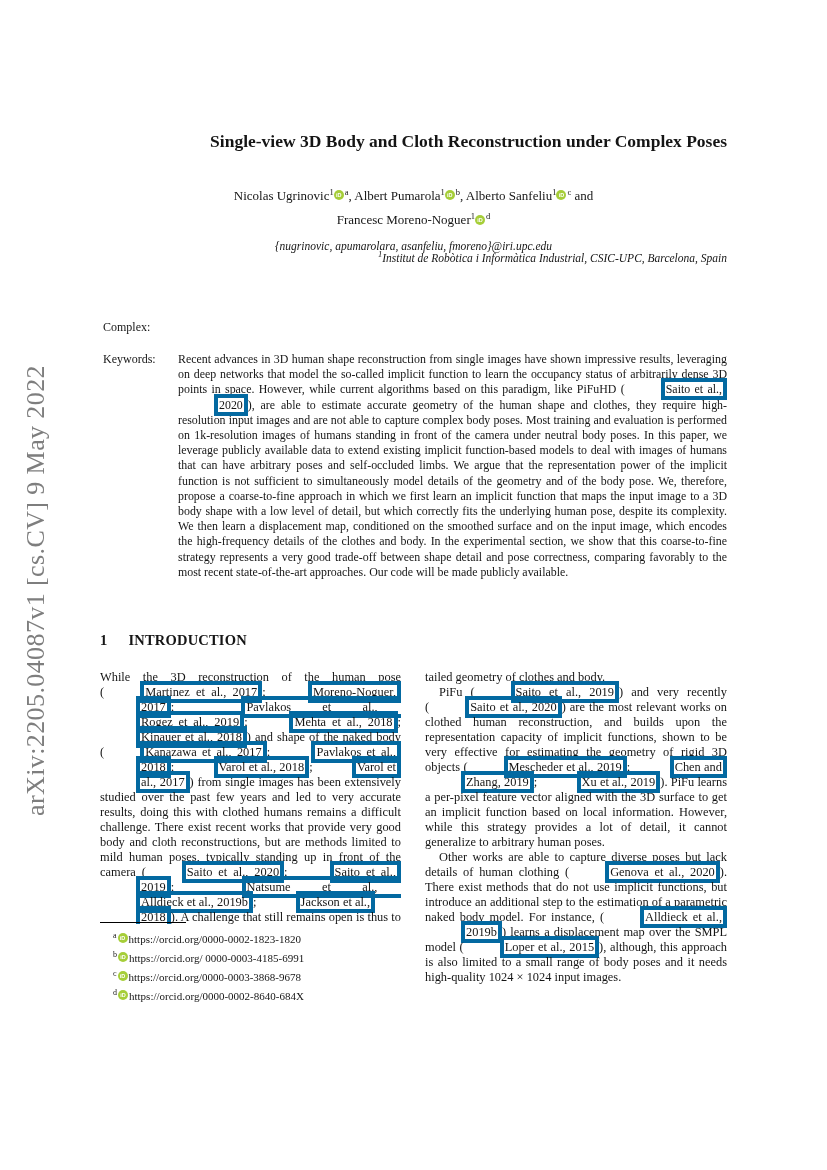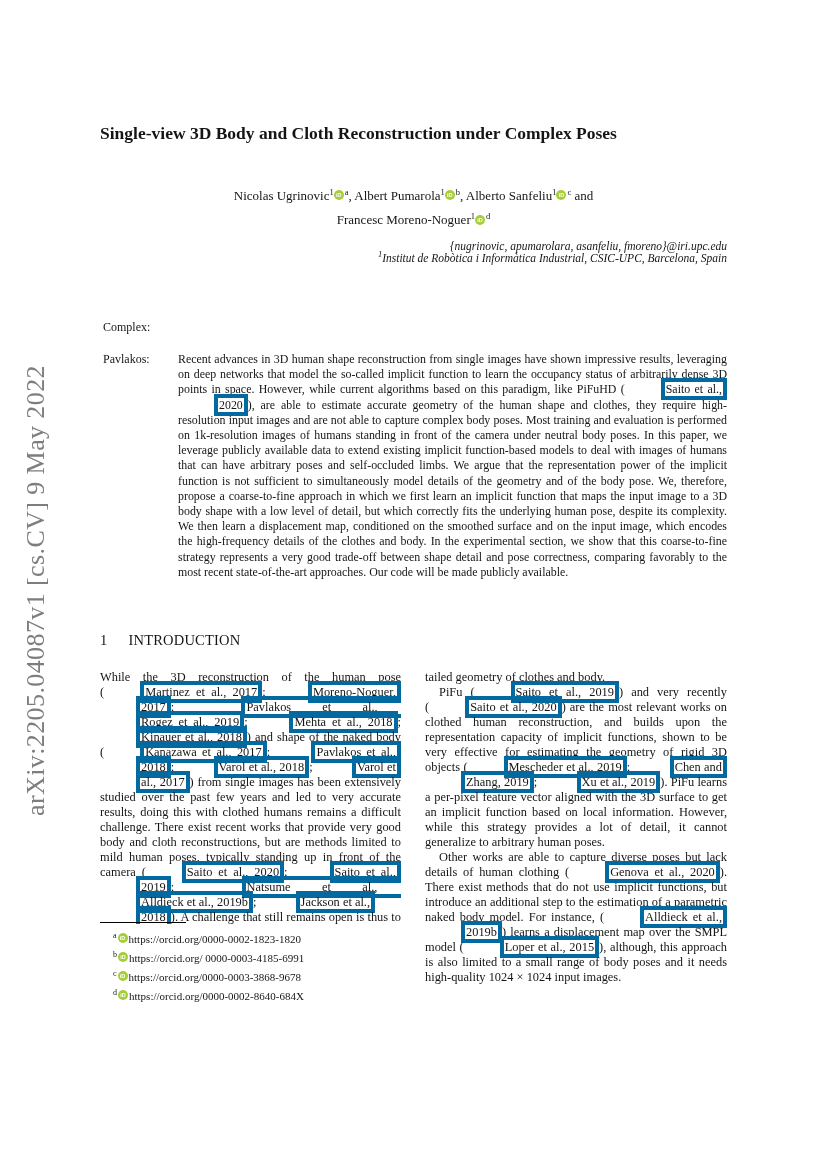--- a/index.html
+++ b/index.html
@@ -8,52 +8,52 @@
     font-family:"Liberation Serif", serif; color:#151515; overflow:hidden;
   }
   
   .arxiv-strip {
     position:absolute; top:328px; left:8px; width:56px; height:526px;
     writing-mode:vertical-rl; transform:rotate(180deg);
     display:flex; align-items:center; justify-content:center;
     font-size:26px; color:#7e7e7e; white-space:nowrap; letter-spacing:0.4px;
   }
   .paper-title {
-    position:absolute; top:123px; left:100px; width:627px; text-align:left;
+    position:absolute; top:131px; left:100px; width:627px; text-align:right;
     font-size:17.5px; font-weight:bold;
   }
   .authors {
     position:absolute; top:182px; left:100px; width:627px; text-align:center;
     font-size:13px; line-height:20px;
   }
   .authors sup, .affiliation sup { font-size:8.5px; }
   .orcid-icon {
     display:inline-block; width:10px; height:10px; border-radius:50%;
     background:#a6ce39; color:#ffffff; font-size:5.5px; line-height:10px;
     text-align:center; font-weight:bold;
     font-family:"Liberation Sans", sans-serif;
     vertical-align:3px; margin:0 1px 0 0;
   }
   .affiliation {
     position:absolute; top:225px; left:100px; width:627px; text-align:right;
     font-size:11.5px; font-style:italic;margin-top:24px;
   }
   .emails {
-    position:absolute; top:240px; left:100px; width:627px; text-align:right;
+    position:absolute; top:240px; left:100px; width:627px; text-align:center;
     font-size:11.5px; font-style:italic;
   }
   .kw-label   { position:absolute; left:103px; top:320px; font-size:12px; }
   .kw-value   { position:absolute; left:178px; top:320px; font-size:12px; }
   .abs-label  { position:absolute; left:103px; top:352px; font-size:12px; }
   .abs-text   {
     position:absolute; left:178px; top:352px; width:549px;
     font-size:11.9px; line-height:15.2px; text-align:justify;
   }
   .section-heading {
-    position:absolute; left:100px; top:632px; font-size:14.5px; font-weight:normal;
+    position:absolute; left:100px; top:632px; font-size:14.5px; font-weight:bold;
     letter-spacing:0.2px;
   }
   .section-num { display:inline-block; margin-right:21px; }
   .col-left  { position:absolute; left:100px; top:670px; width:301px; height:254px; overflow:hidden; }
   .col-right { position:absolute; left:425px; top:670px; width:302px; }
   .body-par  { margin:0; font-size:12.4px; line-height:15px; text-align:justify; }
   .body-par.indent { text-indent:14px; }
   .cite {
     border:4px solid #0369a1; padding:0 1px;
     -webkit-box-decoration-break:clone; box-decoration-break:clone;margin-left:36px;
@@ -73,21 +73,21 @@
   <div class="paper-title">Single-view 3D Body and Cloth Reconstruction under Complex Poses</div>
 
   <div class="authors"><span>Nicolas Ugrinovic</span><sup>1</sup><span class="orcid-icon">iD</span><sup>a</sup>, <span>Albert Pumarola</span><sup>1</sup><span class="orcid-icon">iD</span><sup>b</sup>, <span>Alberto Sanfeliu</span><sup>1</sup><span class="orcid-icon">iD</span><sup>c</sup> and<br><span>Francesc Moreno-Noguer</span><sup>1</sup><span class="orcid-icon">iD</span><sup>d</sup></div>
 
   <div class="affiliation"><sup>1</sup><span>Institut de Robòtica i Informàtica Industrial, CSIC-UPC, Barcelona, Spain</span></div>
 
   <div class="emails">{nugrinovic, apumarolara, asanfeliu, fmoreno}@iri.upc.edu</div>
 
   <div class="kw-label">Complex:</div>
 
-  <div class="abs-label">Pavlakos:</div>
+  <div class="abs-label">Keywords:</div>
   <div class="abs-text">Recent advances in 3D human shape reconstruction from single images have shown impressive results, leveraging on deep networks that model the so-called implicit function to learn the occupancy status of arbitrarily dense 3D points in space. However, while current algorithms based on this paradigm, like PiFuHD (<span class="cite">Saito et al., 2020</span>), are able to estimate accurate geometry of the human shape and clothes, they require high-resolution input images and are not able to capture complex body poses. Most training and evaluation is performed on 1k-resolution images of humans standing in front of the camera under neutral body poses. In this paper, we leverage publicly available data to extend existing implicit function-based models to deal with images of humans that can have arbitrary poses and self-occluded limbs. We argue that the representation power of the implicit function is not sufficient to simultaneously model details of the geometry and of the body pose. We, therefore, propose a coarse-to-fine approach in which we first learn an implicit function that maps the input image to a 3D body shape with a low level of detail, but which correctly fits the underlying human pose, despite its complexity. We then learn a displacement map, conditioned on the smoothed surface and on the input image, which encodes the high-frequency details of the clothes and body. In the experimental section, we show that this coarse-to-fine strategy represents a very good trade-off between shape detail and pose correctness, comparing favorably to the most recent state-of-the-art approaches. Our code will be made publicly available.</div>
 
   <div class="section-heading"><span class="section-num">1</span><span>INTRODUCTION</span></div>
 
   <div class="col-left">
       <p class="body-par">While the 3D reconstruction of the human pose (<span class="cite">Martinez et al., 2017</span>; <span class="cite">Moreno-Noguer, 2017</span>; <span class="cite">Pavlakos et al., 2017</span>; <span class="cite">Rogez et al., 2019</span>; <span class="cite">Mehta et al., 2018</span>; <span class="cite">Kinauer et al., 2018</span>) and shape of the naked body (<span class="cite">Kanazawa et al., 2017</span>; <span class="cite">Pavlakos et al., 2018</span>; <span class="cite">Varol et al., 2018</span>; <span class="cite">Varol et al., 2017</span>) from single images has been extensively studied over the past few years and led to very accurate results, doing this with clothed humans remains a difficult challenge. There exist recent works that provide very good body and cloth reconstructions, but are methods limited to mild human poses, typically standing up in front of the camera (<span class="cite">Saito et al., 2020</span>; <span class="cite">Saito et al., 2019</span>; <span class="cite">Natsume et al., 2019</span>; <span class="cite">Alldieck et al., 2019b</span>; <span class="cite">Jackson et al., 2018</span>). A challenge that still remains open is thus to capture diverse poses while maintaining a de-</p>
     </div>
 
   <div class="col-right">
       <p class="body-par">tailed geometry of clothes and body.</p>

